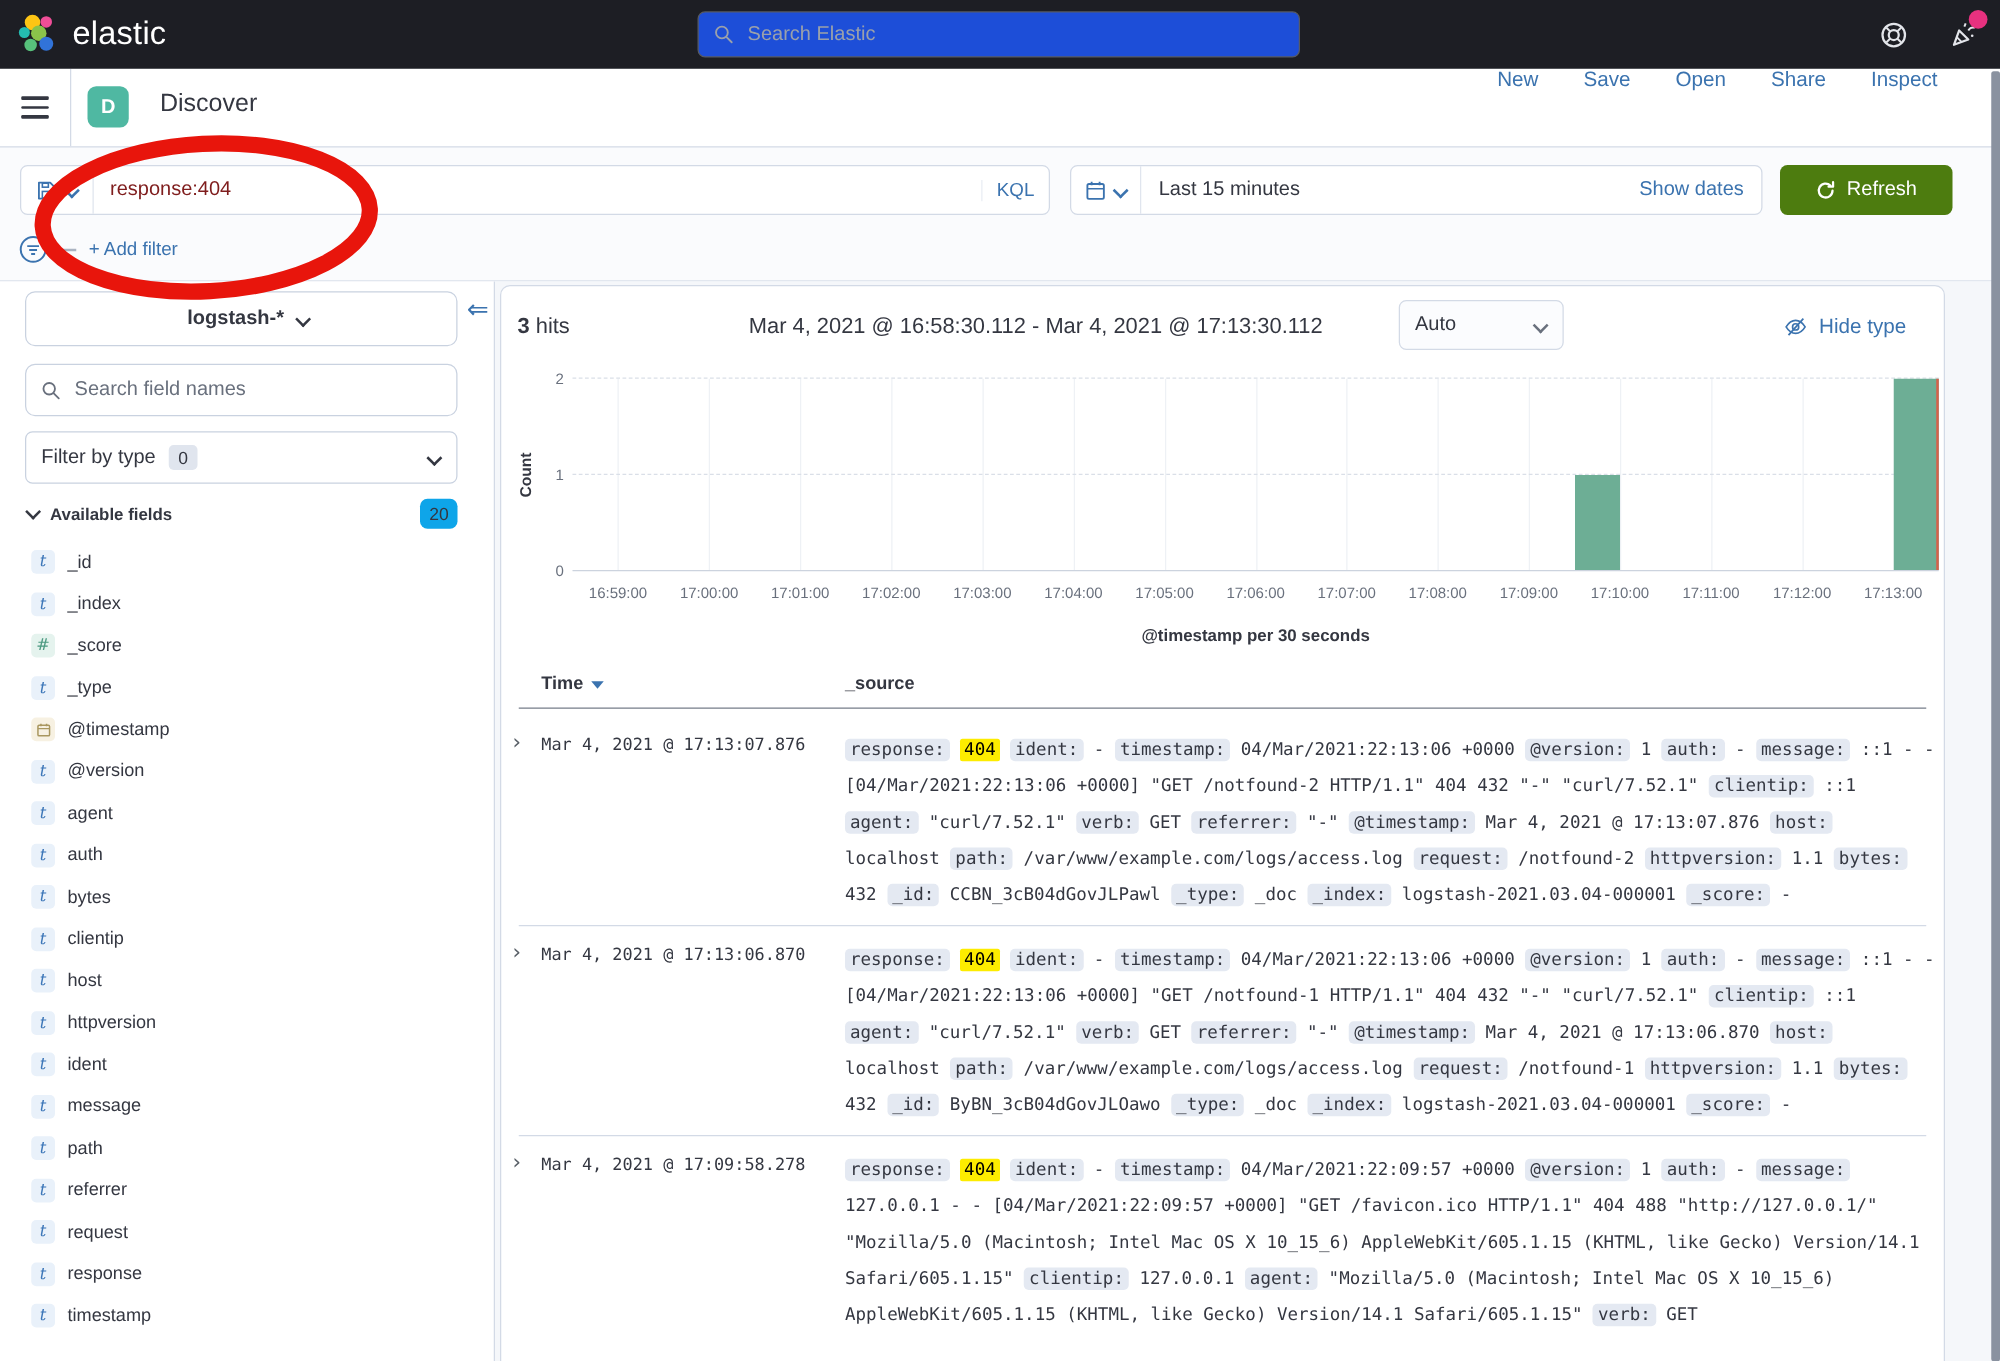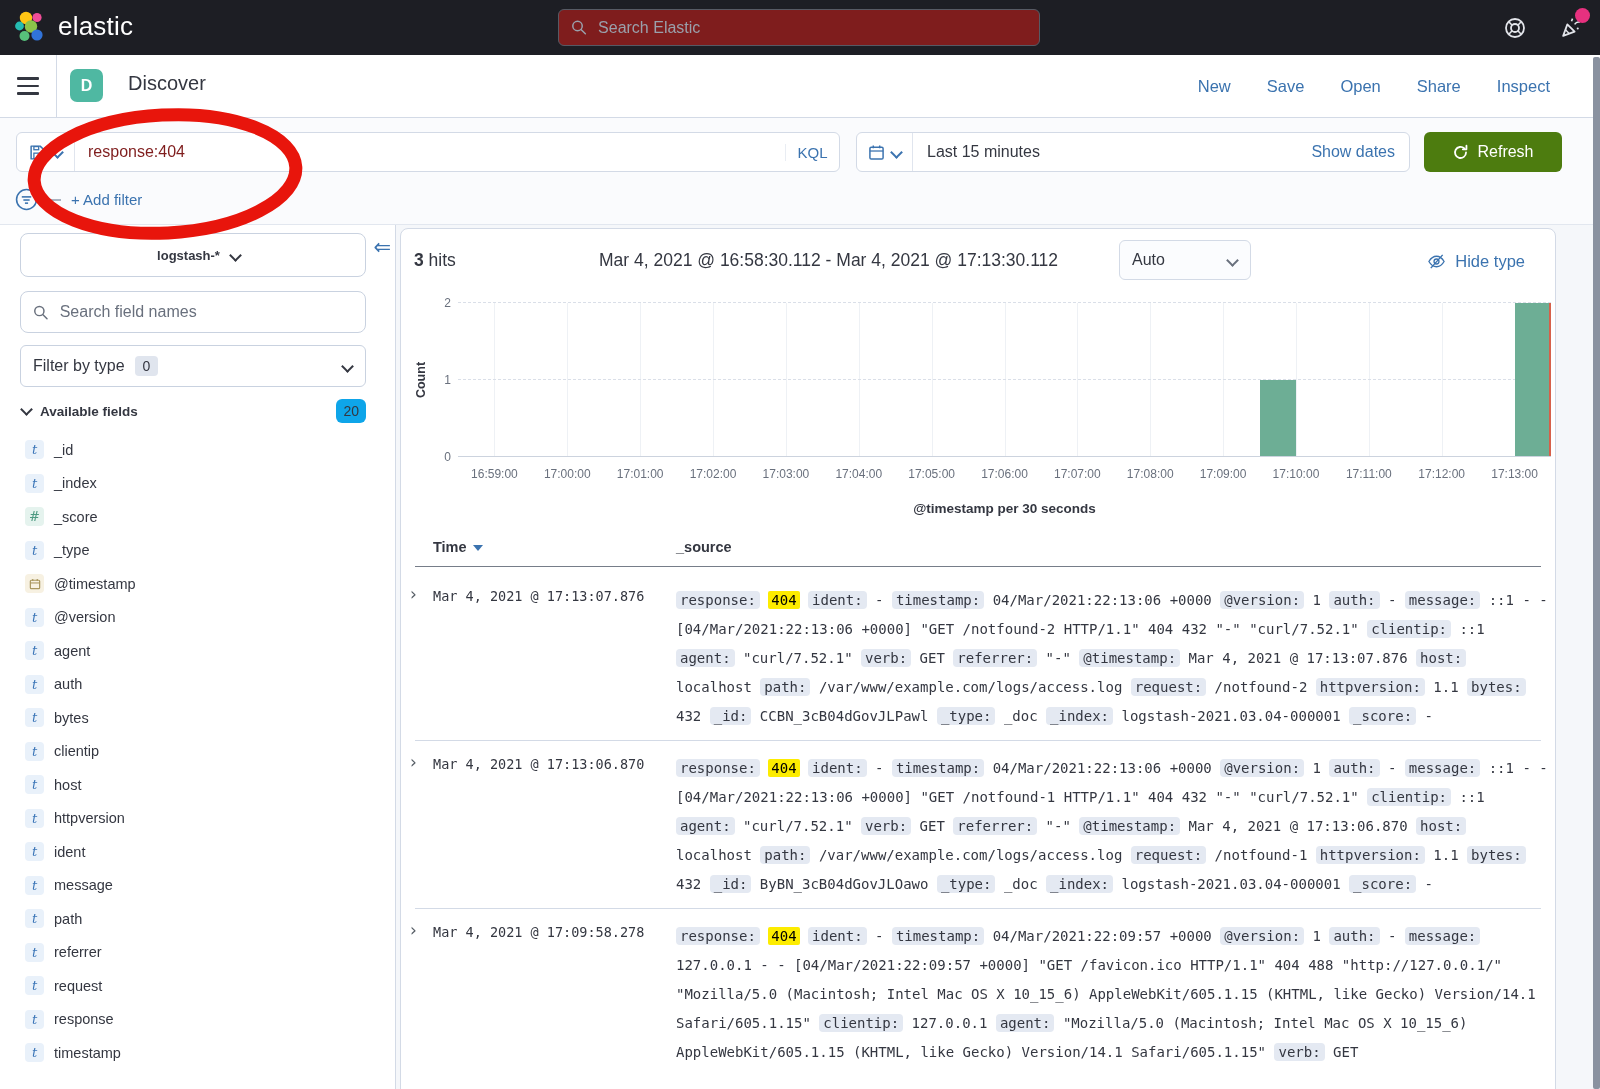--- a/index.html
+++ b/index.html
@@ -3,38 +3,38 @@
 <meta charset="utf-8">
 <style>
   * { box-sizing: border-box; }
   body { margin:0; font-family:"Liberation Sans", sans-serif; color:#343741; background:#fff; }
   #app { position:relative; width:1600px; height:1089px; overflow:hidden; background:#f5f7fa; }
 
   
   .hdr { position:absolute; left:0; top:0; width:1600px; height:55px; background:#1d1e24; z-index:10; }
   .logo { position:absolute; left:14px; top:10px; display:flex; align-items:center; gap:11px; }
   .logo-text { color:#fff; font-size:26px; font-weight:400; letter-spacing:.2px; }
-  .hsearch { position:absolute; left:558px; top:9px; width:482px; height:37px; background:#7f1d1d;
+  .hsearch { position:absolute; left:558px; top:9px; width:482px; height:37px; background:#1d4ed8;
              border:1px solid #565a64; border-radius:6px; display:flex; align-items:center; padding:0 12px; gap:9px; }
   .hsearch input { background:transparent; border:none; outline:none; color:#aab0ba; font-size:16px; width:100%;
                    font-family:"Liberation Sans",sans-serif; }
   .hsearch input::placeholder { color:#9aa0ab; opacity:1; }
   .hdr-icons { position:absolute; right:16px; top:0; height:55px; display:flex; align-items:center; gap:30px; }
   .hicon { position:relative; width:26px; height:26px; display:flex; align-items:center; justify-content:center; color:#e3e5ea; }
   .news-dot { position:absolute; right:-6px; top:-7px; width:15px; height:15px; border-radius:50%; background:#e7317f; }
 
   
   .nav { position:absolute; left:0; top:55px; width:1600px; height:63px; background:#fff; border-bottom:1px solid #d3dae6; z-index:9; }
   .burger { position:absolute; left:0; top:0; width:57px; height:62px; border-right:1px solid #d3dae6;
             display:flex; flex-direction:column; align-items:center; justify-content:center; gap:5px; cursor:pointer; }
   .burger span { display:block; width:22px; height:2.5px; background:#343741; border-radius:1px; }
   .app-badge { position:absolute; left:70px; top:14px; width:33px; height:33px; border-radius:7px; background:#4fb8a2;
                color:#fff; font-weight:bold; font-size:16px; display:flex; align-items:center; justify-content:center; }
   .page-title { position:absolute; left:128px; top:17px; font-size:20px; font-weight:500; color:#343741; }
-  .nav-menu { position:absolute; right:50px; top:0; height:62px; display:flex; align-items:center; gap:36px; }
+  .nav-menu { position:absolute; right:50px; top:0; height:62px; display:flex; gap:36px; }
   .nav-link { color:#3b73af; font-size:16.5px; cursor:pointer; text-decoration:none; }
 
   
   .qsec { position:absolute; left:0; top:118px; width:1600px; height:107px; background:#fafbfd; border-bottom:1px solid #e2e7ef; z-index:5; }
   .qbox { position:absolute; left:16px; top:14px; width:824px; height:40px; background:#fff; border:1px solid #d3dae6;
           border-radius:6px; display:flex; align-items:center; }
   .q-addon { width:58px; height:100%; border-right:1px solid #e0e5ee; display:flex; align-items:center; justify-content:center; gap:5px; color:#3b73af; cursor:pointer; }
   .q-text { flex:1; padding-left:13px; font-size:16px; color:#7f1d1d; }
   .q-lang { width:54px; text-align:center; color:#3b73af; font-size:15px; border-left:1px solid #e9edf3; cursor:pointer; }
   .dbox { position:absolute; left:856px; top:14px; width:554px; height:40px; background:#fff; border:1px solid #d3dae6;
@@ -46,21 +46,21 @@
                  border-radius:6px; color:#fff; font-size:16px; display:flex; align-items:center; justify-content:center; gap:8px; cursor:pointer;
                  font-family:"Liberation Sans",sans-serif; }
   .filter-row { position:absolute; left:15px; top:70px; display:flex; align-items:center; gap:10px; }
   .filter-dash { width:13px; height:2px; background:#aab3c1; }
   .add-filter { color:#3b73af; font-size:15px; cursor:pointer; }
 
   
   .sidebar { position:absolute; left:0; top:225px; width:396px; height:864px; background:#fff; border-right:1px solid #d3dae6; z-index:4; }
   .idx-btn { position:absolute; left:20px; top:8px; width:346px; height:44px; background:#fff; border:1px solid #c9d2e0;
              border-radius:8px; display:flex; align-items:center; justify-content:center; gap:9px; cursor:pointer; }
-  .idx-btn .lbl { font-size:13px; font-weight:bold;padding-left:12px; }
+  .idx-btn .lbl { font-size:16px; font-weight:bold;padding-left:12px; }
   .collapse-ic { position:absolute; right:4px; top:10px; color:#3b73af; font-size:21px; font-family:"DejaVu Sans",sans-serif; cursor:pointer; }
   .fsearch { position:absolute; left:20px; top:66px; width:346px; height:42px; border:1px solid #c9d2e0; border-radius:8px;
              display:flex; align-items:center; gap:9px; padding:0 12px; background:#fff; }
   .fsearch input { border:none; outline:none; font-size:16px; color:#343741; width:100%; font-family:"Liberation Sans",sans-serif; }
   .fsearch input::placeholder { color:#69707d; opacity:1; }
   .type-filter { position:absolute; left:20px; top:120px; width:346px; height:42px; border:1px solid #c9d2e0; border-radius:6px;
                  display:flex; align-items:center; padding:0 12px; gap:10px; background:#fff; cursor:pointer; }
   .type-filter .tf-lbl { font-size:16px; }
   .cnt-badge { background:#e0e5ee; border-radius:4px; padding:2px 8px; font-size:14px; color:#343741; }
   .type-filter .chev { margin-left:auto; }

